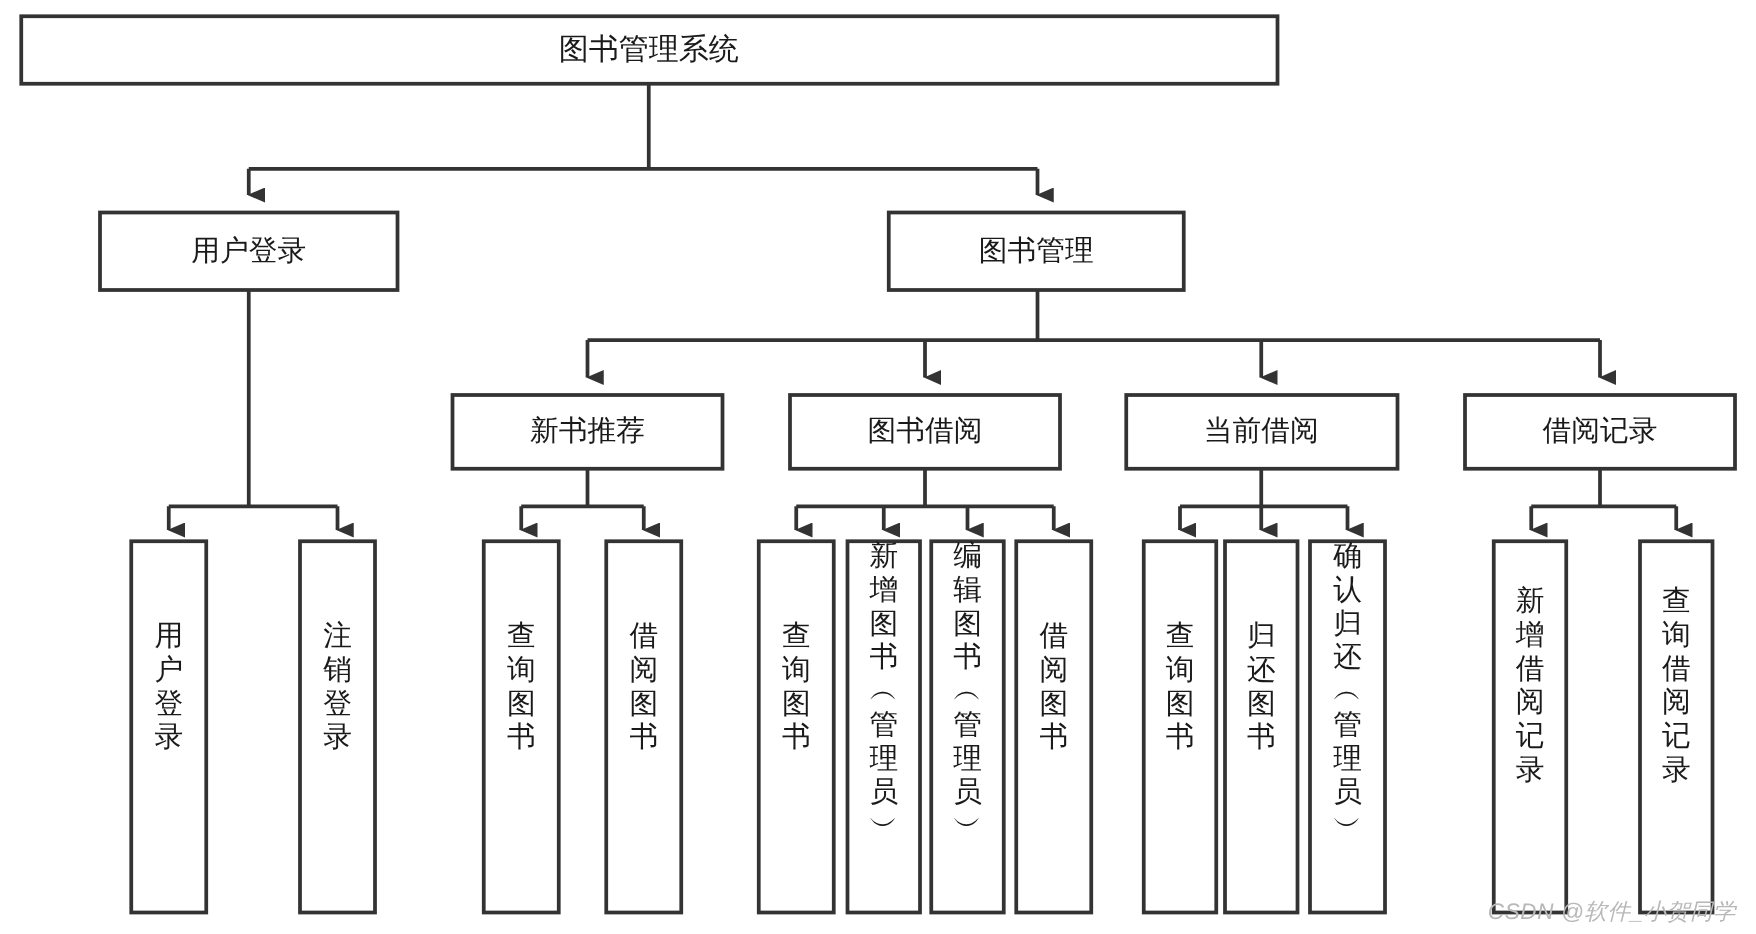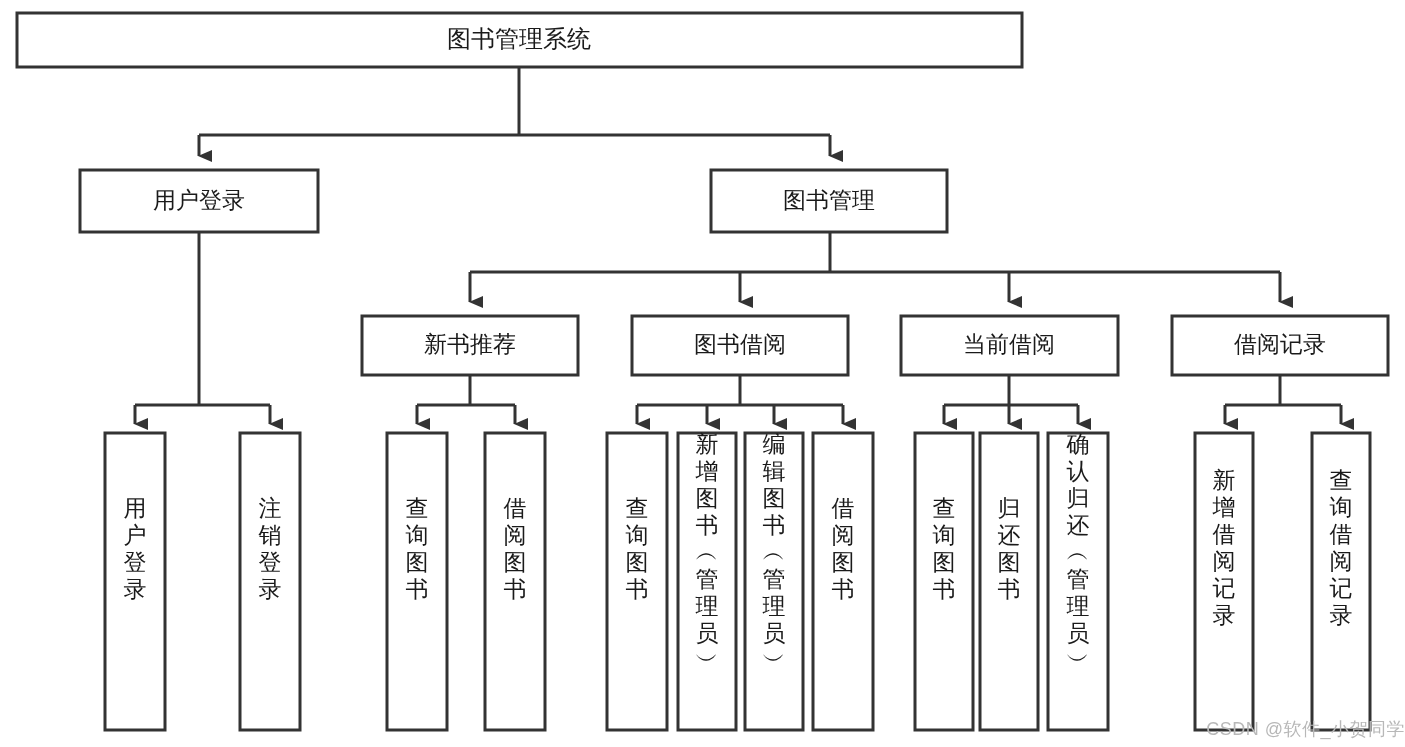--- a/index.html
+++ b/index.html
@@ -44,28 +44,29 @@
     stroke: #333333;
     stroke-width: 3;
     fill: none;
   }
   .arrow-head {
     fill: #333333;
     stroke: none;
   }
   .watermark {
     position: absolute;
-    right: 0;
+    right: 16px;
     bottom: 6px;
     font-family: "Liberation Sans", "DejaVu Sans", sans-serif;
     font-size: 18px;
     color: #b8b8b8;
     white-space: nowrap;
     letter-spacing: 0.5px;
     pointer-events: none;
+    font-style: italic;
   }
 </style>
 </head>
 <body>
 
 <svg id="diagram" viewBox="0 0 1405 747" xmlns="http://www.w3.org/2000/svg">
 
   <defs>
     <marker id="arrow" viewBox="0 0 12 14" refX="6" refY="13" markerWidth="12" markerHeight="14" orient="auto-start-reverse" markerUnits="userSpaceOnUse">
       <path d="M0,0 L12,0 L6,14 Z" class="arrow-head"></path>

